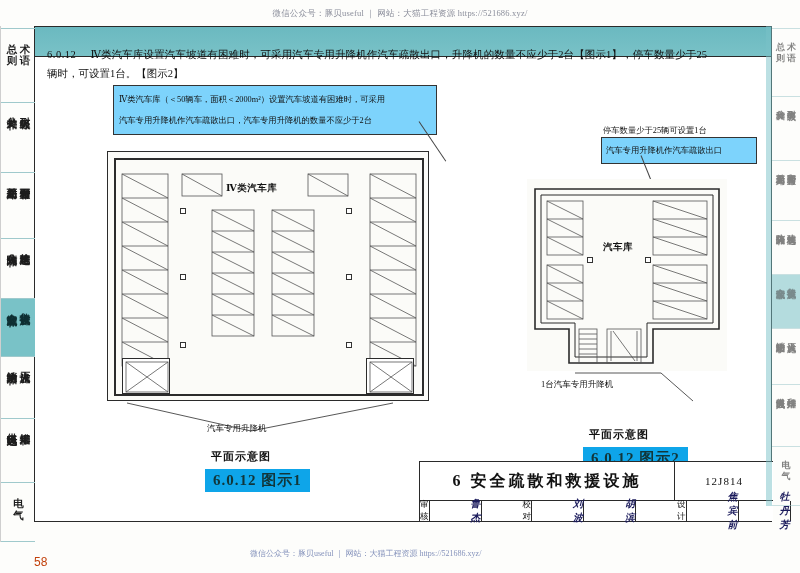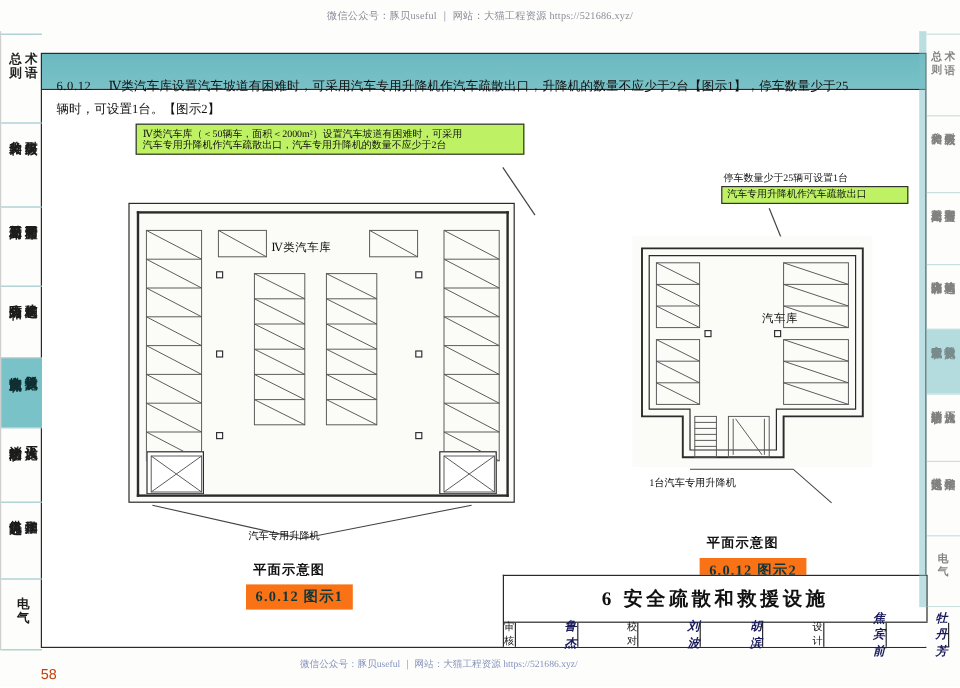--- a/index.html
+++ b/index.html
@@ -21,21 +21,21 @@
     font-family: "Liberation Serif", serif;
   }
   .watermark-bottom {
     position: absolute; bottom: 14px; left: 250px;
     font-size: 8px; color: #6f7fb0; white-space: nowrap; opacity: .85;
     font-family: "Liberation Serif", serif;
   }
 
   
   .frame {
-    position: absolute; left: 34px; top: 44px;
+    position: absolute; left: 34px; top: 26px;
     width: 738px; height: 496px;
     border: 1.6px solid #2a2a2a;
     background: #ffffff;
   }
 
   
   .teal-band {
     position: absolute; left: 0; top: 0; width: 100%; height: 30px;
     background: linear-gradient(180deg,#6bb9c0 0%, #79c2c7 100%);
     border-bottom: 1px solid #2a2a2a;
@@ -85,58 +85,58 @@
   .clause .num { margin-right: 14px; letter-spacing: .5px; }
 
   
   .canvas {
     position: absolute; left: 36px; top: 84px;
     width: 700px; height: 420px;
   }
 
   
   .callout {
-    position: absolute; border: 1px solid #333; background: #bef264;
-    font-size: 8.3px; line-height: 9px; color: #111; padding: 3px 5px;
+    position: absolute; border: 1px solid #333; background: #7dd3fc;
+    font-size: 8.3px; line-height: 21px; color: #111; padding: 3px 5px;
     font-family: "Liberation Serif", "DejaVu Serif", serif;
     white-space: pre-line;
   }
 
   
   .plan {
     position: absolute; border: 1.2px solid #2b2b2b; background: #fbfbf8;
   }
   .plan-inner { position: absolute; inset: 0; }
 
   .wall-thick { position: absolute; background: #2b2b2b; }
   .room-label {
     position: absolute; font-size: 9.5px; color: #111; letter-spacing: .5px;
-    font-family: "Liberation Serif", "DejaVu Serif", serif; font-weight: 400; text-align: right;
+    font-family: "Liberation Serif", "DejaVu Serif", serif; font-weight: 700; text-align: right;
   }
   .sq {
     position: absolute; width: 6px; height: 6px;
     border: 1px solid #333; background: #fff;
   }
   .lift {
     position: absolute; border: 1.2px solid #2b2b2b; background: #fff;
   }
 
   .leader { position: absolute; background: #444; height: 1px; transform-origin: left center; }
   .capt {
     position: absolute; font-size: 8.5px; color: #111; white-space: nowrap;
     font-family: "Liberation Serif", "DejaVu Serif", serif;
   }
   .fig-title {
     position: absolute; font-size: 11px; color: #111; font-weight: 700;
     letter-spacing: 1px; white-space: nowrap;
     font-family: "Liberation Serif", "DejaVu Serif", serif;
   }
   .fig-tag {
-    position: absolute; background: #f97316; color: #11363a;
-    font-size: 12px; font-weight: 700; letter-spacing: 1px;
+    position: absolute; background: #0ea5e9; color: #11363a;
+    font-size: 15px; font-weight: 700; letter-spacing: 1px;
     padding: 2px 8px; white-space: nowrap;
     font-family: "Liberation Serif", "DejaVu Serif", serif;
   }
 
   
   .titleblock {
     position: absolute; left: 384px; bottom: 0; width: 354px; height: 60px;
     border-top: 1.6px solid #2a2a2a; border-left: 1.6px solid #2a2a2a;
     background: #fff; display: flex; flex-direction: column;
   }
@@ -297,38 +297,39 @@
 
               <rect x="52" y="150" width="18" height="34"></rect>
               <path d="M52 155 L70 155 M52 160 L70 160 M52 165 L70 165 M52 170 L70 170 M52 175 L70 175"></path>
 
               <rect x="80" y="150" width="34" height="34"></rect>
               <path d="M84 152 L84 182 M110 152 L110 182 M86 152 L108 182"></path>
             </g>
           </svg>
           <div class="sq" style="left:60px; top:78px;"></div>
           <div class="sq" style="left:118px; top:78px;"></div>
-          <div class="room-label" style="left:76px; top:62px;margin-left:32px;">汽车库</div>
+          <div class="room-label" style="left:76px; top:62px;">汽车库</div>
         </div>
       </div>
 
       <svg width="170" height="46" style="position:absolute; left:520px; top:282px;">
         <g stroke="#444" stroke-width="0.9" fill="none">
           <path d="M132 36 L100 8 L14 8"></path>
         </g>
       </svg>
       <div class="capt" style="left:500px; top:296px;">1台汽车专用升降机</div>
 
       <div class="fig-title" style="left:548px; top:344px;">平面示意图</div>
       <div class="fig-tag" style="left:542px; top:364px;">6.0.12 图示2</div>
     </div>
 
     <div class="titleblock">
       <div class="tb-main">
         <div class="tb-title">6 安全疏散和救援设施</div>
+        <div class="tb-val">12J814</div>
       </div>
       <div class="tb-sign">
         <div class="tb-cell" style="width:26px;">审核</div>
         <div class="tb-cell sig" style="width:40px;">鲁杰</div>
         <div class="tb-cell" style="width:26px;">校对</div>
         <div class="tb-cell sig" style="width:34px;">刘波</div>
         <div class="tb-cell sig" style="width:42px;text-align:center;">胡滨</div>
         <div class="tb-cell" style="width:26px;">设计</div>
         <div class="tb-cell sig" style="width:42px;">焦宾前</div>
         <div class="tb-cell sig" style="width:44px;">牡丹芳</div>

